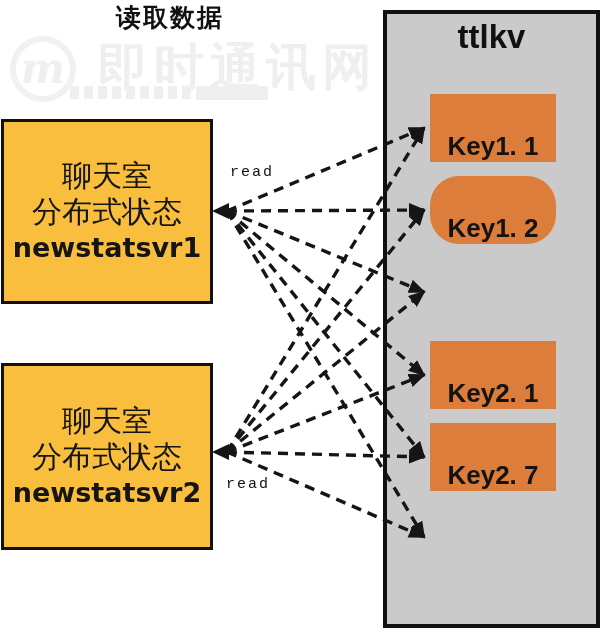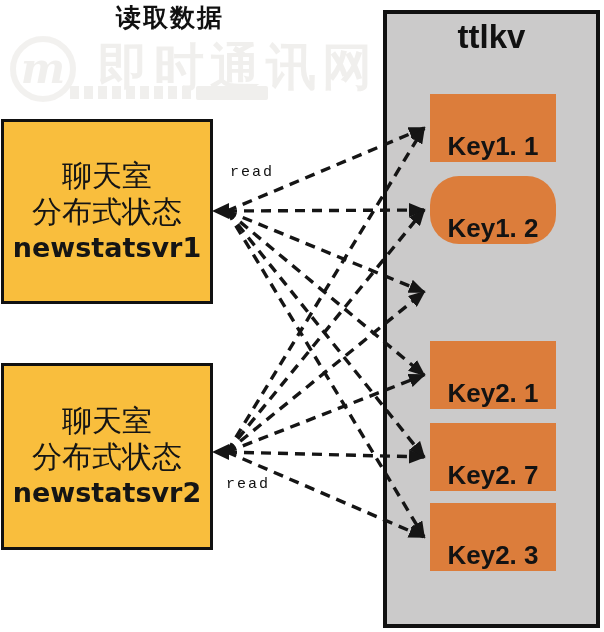--- a/index.html
+++ b/index.html
@@ -143,23 +143,20 @@
     </div>
   <div class="key-box k1">
       <span>Key1. 2</span>
     </div>
   <div class="key-box k3">
       <span>Key2. 1</span>
     </div>
   <div class="key-box k4">
       <span>Key2. 7</span>
     </div>
-  <div class="key-box k5">
-      <span>Key2. 3</span>
-    </div>
 
   <svg class="arrows-svg" viewBox="0 0 604 632" xmlns="http://www.w3.org/2000/svg">
     <defs>
       <marker id="ah" markerUnits="userSpaceOnUse" markerWidth="18" markerHeight="14" refX="15" refY="7" orient="auto">
         <path d="M0,0 L17,7 L0,14 z" fill="#151515"></path>
       </marker>
     </defs>
 
     <line x1="227" y1="211" x2="424" y2="128" marker-end="url(#ah)"></line>
     <line x1="227" y1="211" x2="424" y2="210" marker-end="url(#ah)"></line>

